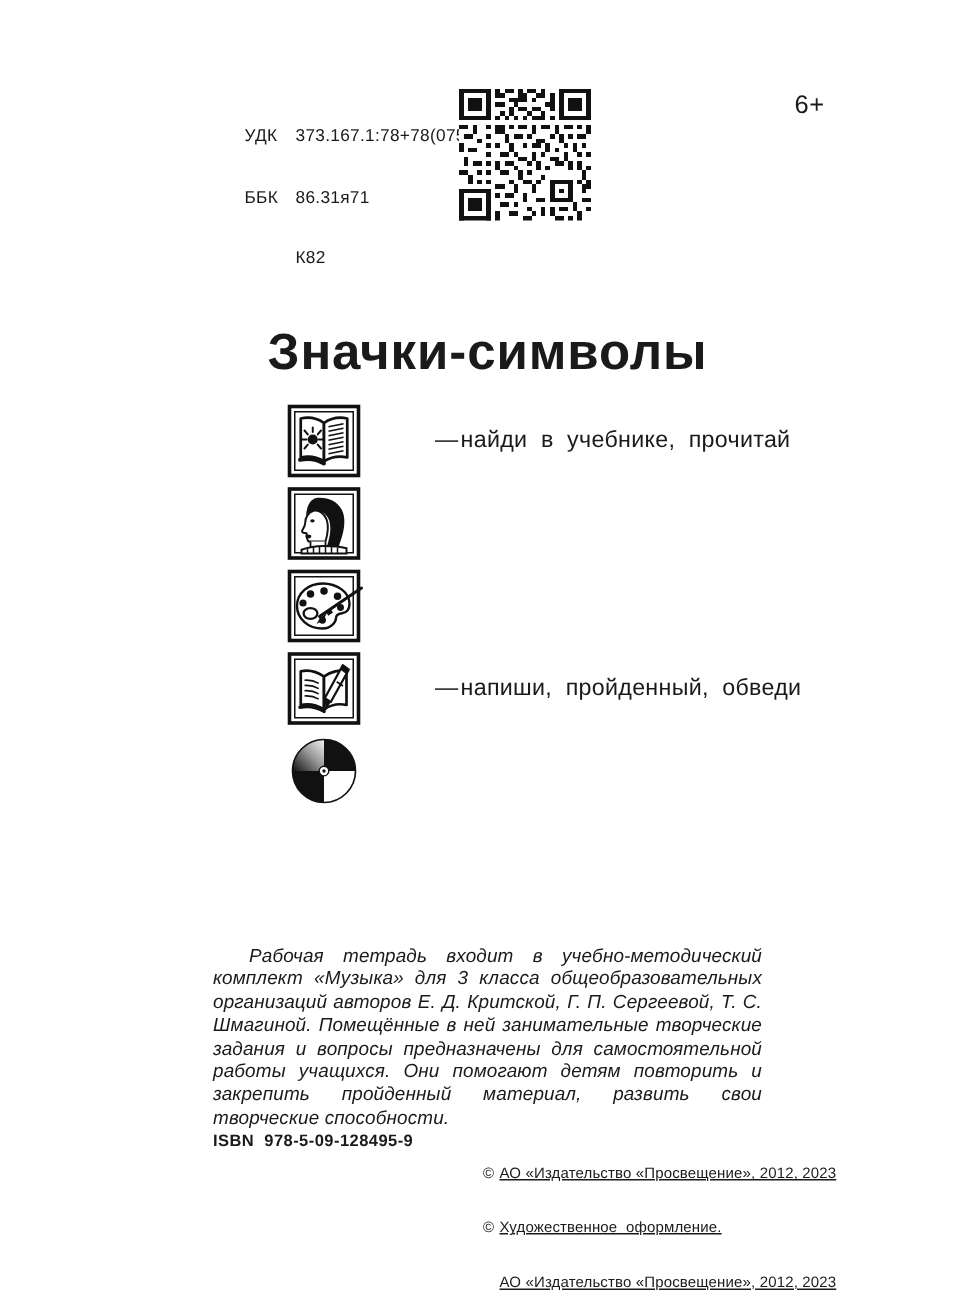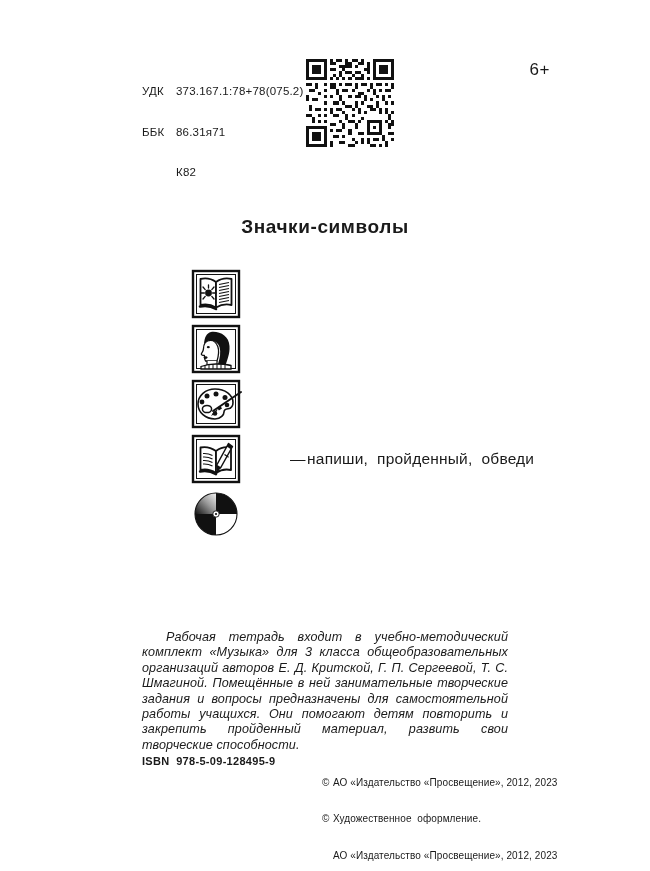--- a/index.html
+++ b/index.html
@@ -20,21 +20,21 @@
   .codes {
     position: absolute;
     left: 142px;
     top: 58px;
     font-size: 11.5px;
     line-height: 13.5px;
     letter-spacing: 0.2px;
     white-space: pre;
   }
   .codes-row { display: flex; }
-  .codes-label { width: 34px; flex: none; }
+  .codes-label { width: 34px; flex: none; margin-left: 21px; }
   .codes-value { }
 
   
   .qr {
     position: absolute;
     left: 306px;
     top: 59px;
     width: 88px;
     height: 88px;
   }
@@ -49,21 +49,21 @@
     letter-spacing: 0.5px;
   }
 
   
   .page-title {
     position: absolute;
     left: 0;
     right: 0;
     top: 216px;
     text-align: center;
-    font-size: 19px;
+    font-size: 34px;
     font-weight: bold;
     letter-spacing: 0.6px;
   }
 
   
   .legend {
     position: absolute;
     left: 193px;
     top: 266px;
     width: 420px;
@@ -132,21 +132,21 @@
     font-size: 10px;
     line-height: 12.1px;
     letter-spacing: 0.1px;
     white-space: pre;
   }
   .copyright-line { display: flex; }
   .copyright-mark {
     width: 11px;
     flex: none;
   }
-  .copyright-text { flex: 1; }
+  .copyright-text { flex: 1; text-decoration: underline; }
 </style>
 </head>
 <body>
 
 <div class="codes">
   <div class="codes-row">
     <span class="codes-label">УДК</span>
     <span class="codes-value">373.167.1:78+78(075.2)</span>
   </div>
   <div class="codes-row">
@@ -353,20 +353,23 @@
           <line x1="14" y1="28" x2="17.4" y2="28"></line>
           <line x1="16" y1="34" x2="18.2" y2="31.4"></line>
           <line x1="27" y1="22" x2="24.8" y2="24.6"></line>
           <line x1="29" y1="28" x2="25.6" y2="28"></line>
           <line x1="27" y1="34" x2="24.8" y2="31.4"></line>
         </g>
 
         <path d="M13 41.5 C18 40.5 24 41 29 44" fill="none" stroke="#111" stroke-width="2.6" stroke-linecap="round"></path>
       </svg>
     </div>
+    <div class="legend-text">
+      <span class="legend-dash">—</span><span>найди  в  учебнике,  прочитай</span>
+    </div>
   </div>
 
   <div class="legend-row">
     <div class="legend-icon">
       <svg viewBox="0 0 58 58" aria-hidden="true">
         <rect x="6" y="6" width="46" height="46" fill="#fff" stroke="#111" stroke-width="2.4"></rect>
         <rect x="9.5" y="9.5" width="39" height="39" fill="#fff" stroke="#111" stroke-width="1"></rect>
 
         <path d="M24 12 C33 11 42 16 42.5 26 C43 34 40 40 39 44 L31 44 C33 38 34 32 32.5 27 C31 22.5 27 20 22 20.5 C19.5 21 18 22.5 17 24 C17.5 17.5 19.5 13 24 12 Z" fill="#111"></path>
 

